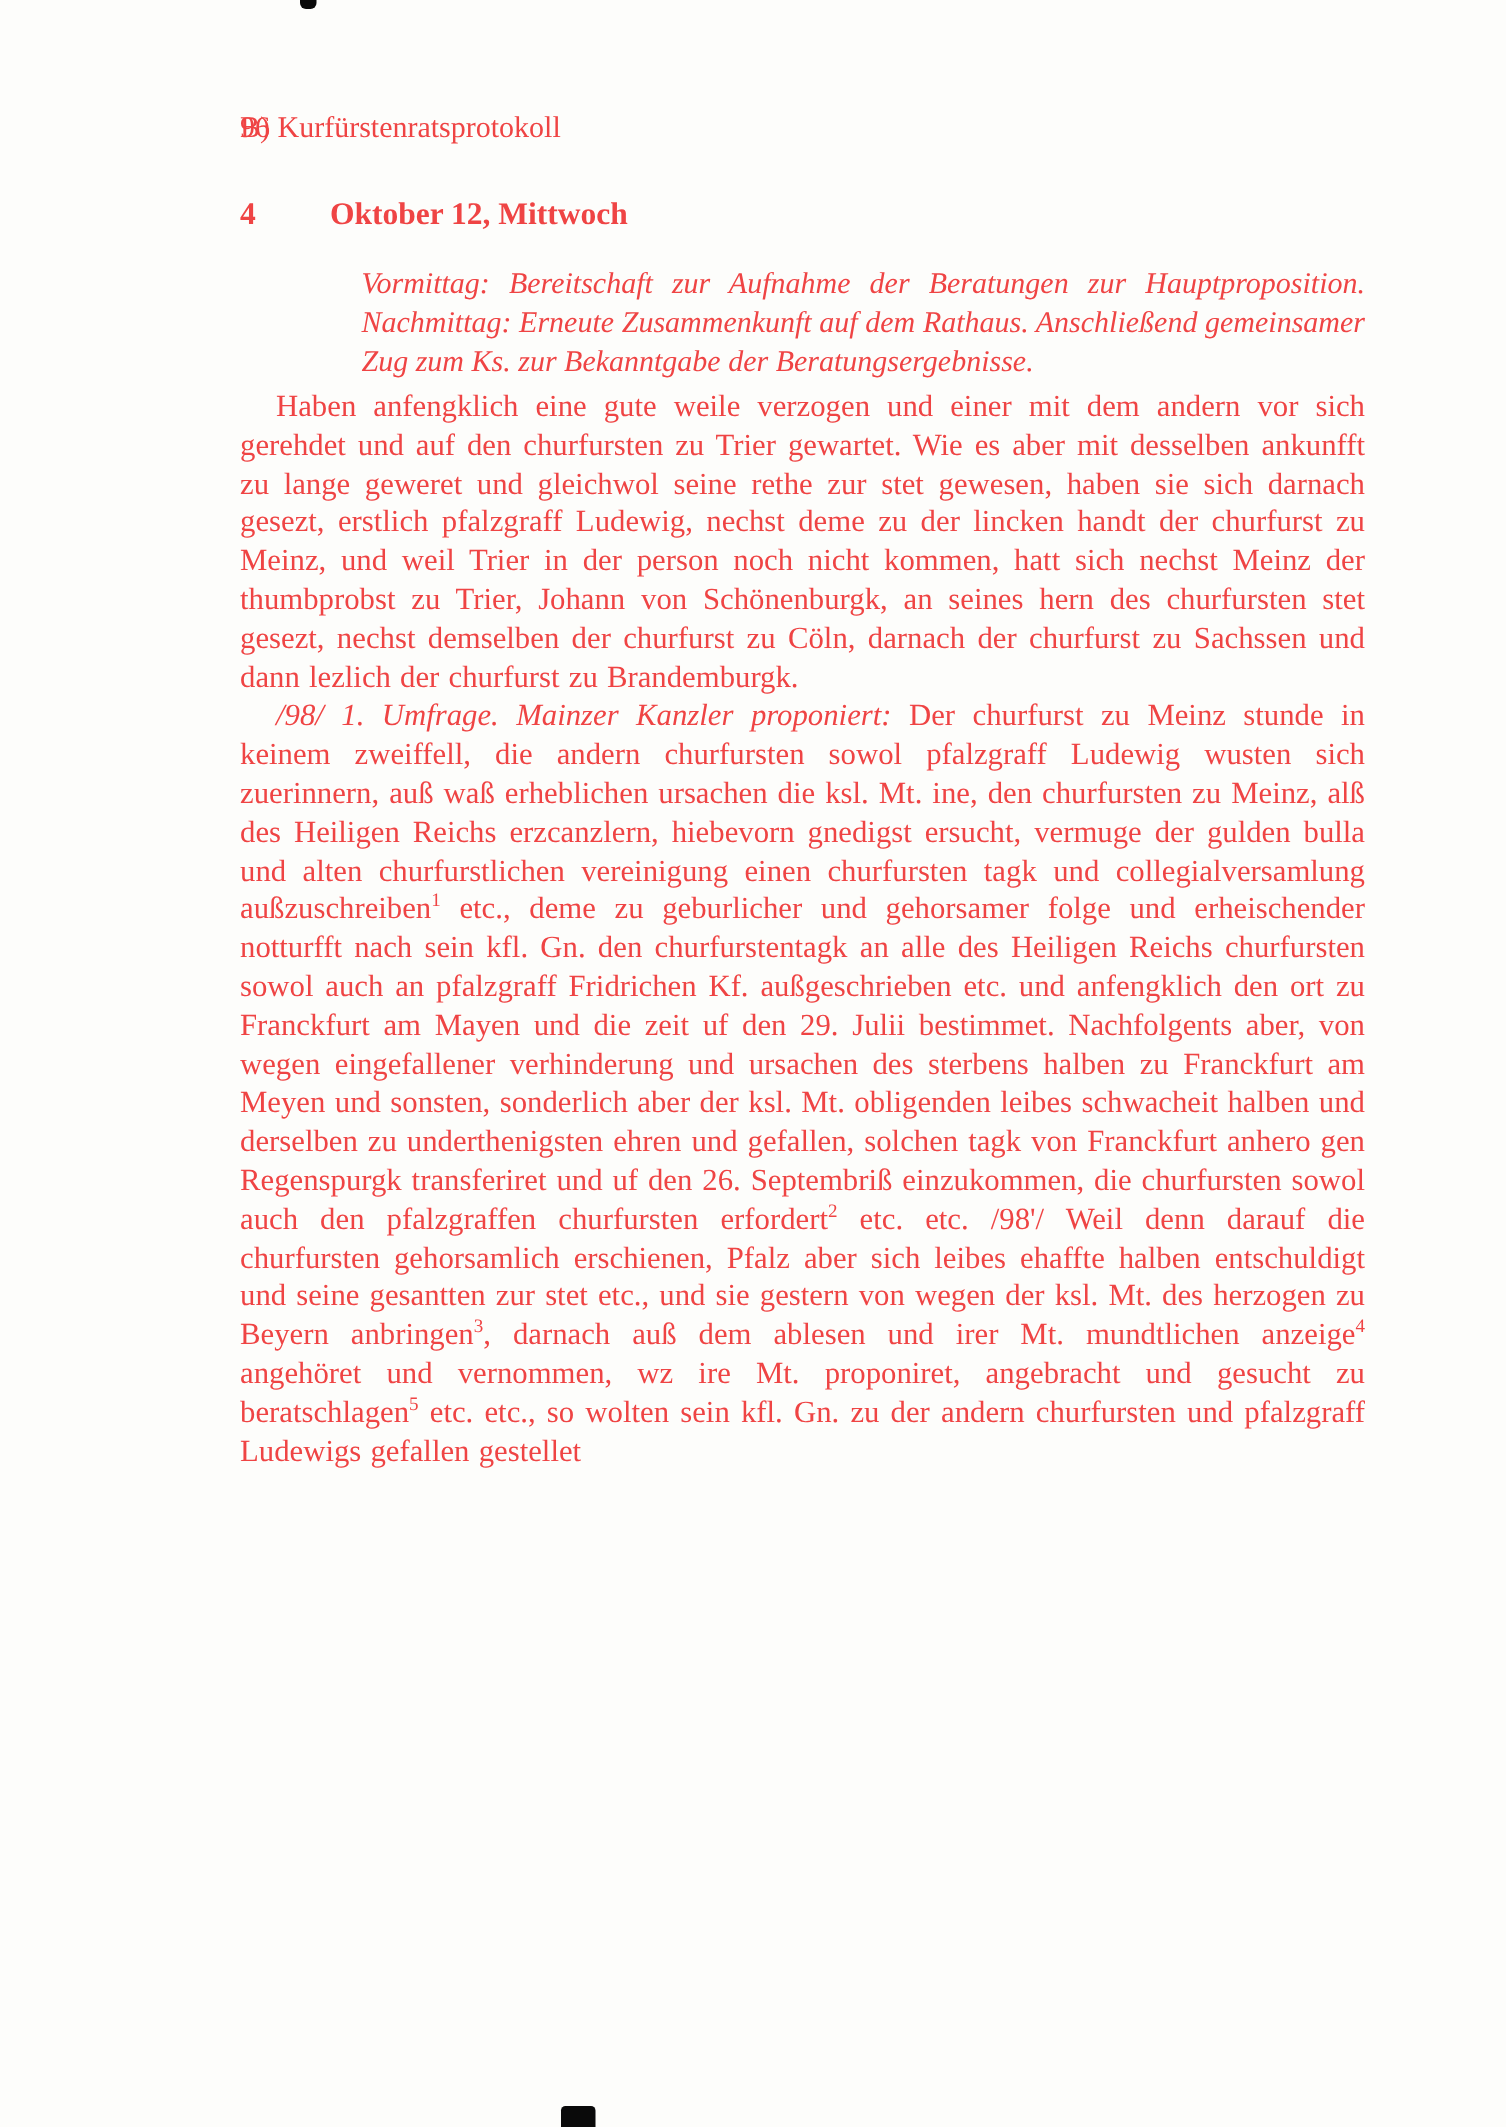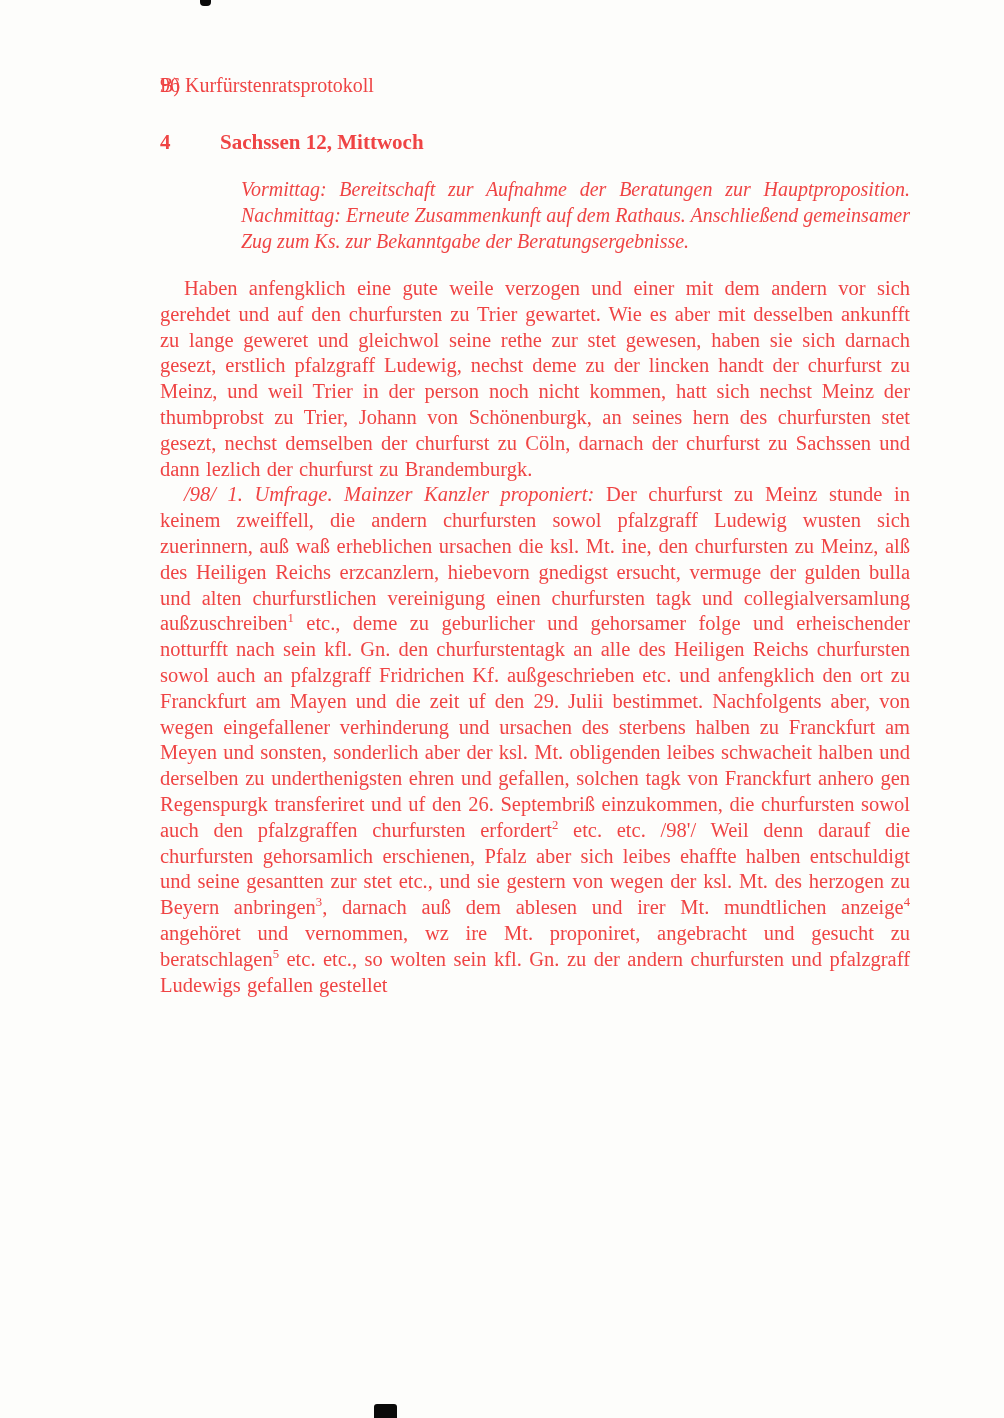--- a/index.html
+++ b/index.html
@@ -63,21 +63,21 @@
   }
   .body-para {
     margin: 0;
     font-size: 20.5px;
     line-height: 25.8px;
     text-align: justify;
     text-indent: 24px;
     word-spacing: 1px;
   }
   .body-para.first {
-    margin-top: 22px;
+    margin-top: 5px;
   }
   .lead-italic {
     font-style: italic;
   }
   sup.fn-ref {
     font-size: 0.62em;
     line-height: 0;
     vertical-align: super;
   }
   .footnotes {
@@ -124,21 +124,21 @@
 
   <div class="text-block">
 
     <div class="running-header">
       <span class="page-number">96</span>
       <span class="running-head-title">B) Kurfürstenratsprotokoll</span>
     </div>
 
     <div class="section-heading">
       <span class="section-number">4</span>
-      <span class="section-title">Sachssen 12, Mittwoch</span>
+      <span class="section-title">Oktober 12, Mittwoch</span>
     </div>
 
     <p class="summary">Vormittag: Bereitschaft zur Aufnahme der Beratungen zur Hauptproposition. Nachmittag: Erneute Zusammenkunft auf dem Rathaus. Anschließend gemeinsamer Zug zum Ks. zur Bekanntgabe der Beratungsergebnisse.</p>
 
 
     <p class="body-para first">Haben anfengklich eine gute weile verzogen und einer mit dem andern vor sich gerehdet und auf den churfursten zu Trier gewartet. Wie es aber mit desselben ankunfft zu lange geweret und gleichwol seine rethe zur stet gewesen, haben sie sich darnach gesezt, erstlich pfalzgraff Ludewig, nechst deme zu der lincken handt der churfurst zu Meinz, und weil Trier in der person noch nicht kommen, hatt sich nechst Meinz der thumbprobst zu Trier, Johann von Schönenburgk, an seines hern des churfursten stet gesezt, nechst demselben der churfurst zu Cöln, darnach der churfurst zu Sachssen und dann lezlich der churfurst zu Brandemburgk.</p>
 
     <p class="body-para"><span class="lead-italic">/98/ 1. Umfrage. Mainzer Kanzler proponiert:</span><span> Der churfurst zu Meinz stunde in keinem zweiffell, die andern churfursten sowol pfalzgraff Ludewig wusten sich zuerinnern, auß waß erheblichen ursachen die ksl. Mt. ine, den churfursten zu Meinz, alß des Heiligen Reichs erzcanzlern, hiebevorn gnedigst ersucht, vermuge der gulden bulla und alten churfurstlichen vereinigung einen churfursten tagk und collegialversamlung außzuschreiben</span><sup class="fn-ref">1</sup><span> etc., deme zu geburlicher und gehorsamer folge und erheischender notturfft nach sein kfl. Gn. den churfurstentagk an alle des Heiligen Reichs churfursten sowol auch an pfalzgraff Fridrichen Kf. außgeschrieben etc. und anfengklich den ort zu Franckfurt am Mayen und die zeit uf den 29. Julii bestimmet. Nachfolgents aber, von wegen eingefallener verhinderung und ursachen des sterbens halben zu Franckfurt am Meyen und sonsten, sonderlich aber der ksl. Mt. obligenden leibes schwacheit halben und derselben zu underthenigsten ehren und gefallen, solchen tagk von Franckfurt anhero gen Regenspurgk transferiret und uf den 26. Septembriß einzukommen, die churfursten sowol auch den pfalzgraffen churfursten erfordert</span><sup class="fn-ref">2</sup><span> etc. etc. /98'/ Weil denn darauf die churfursten gehorsamlich erschienen, Pfalz aber sich leibes ehaffte halben entschuldigt und seine gesantten zur stet etc., und sie gestern von wegen der ksl. Mt. des herzogen zu Beyern anbringen</span><sup class="fn-ref">3</sup><span>, darnach auß dem ablesen und irer Mt. mundtlichen anzeige</span><sup class="fn-ref">4</sup><span> angehöret und vernommen, wz ire Mt. proponiret, angebracht und gesucht zu beratschlagen</span><sup class="fn-ref">5</sup><span> etc. etc., so wolten sein kfl. Gn. zu der andern churfursten und pfalzgraff Ludewigs gefallen gestellet</span></p>
 
     <div class="footnotes">

